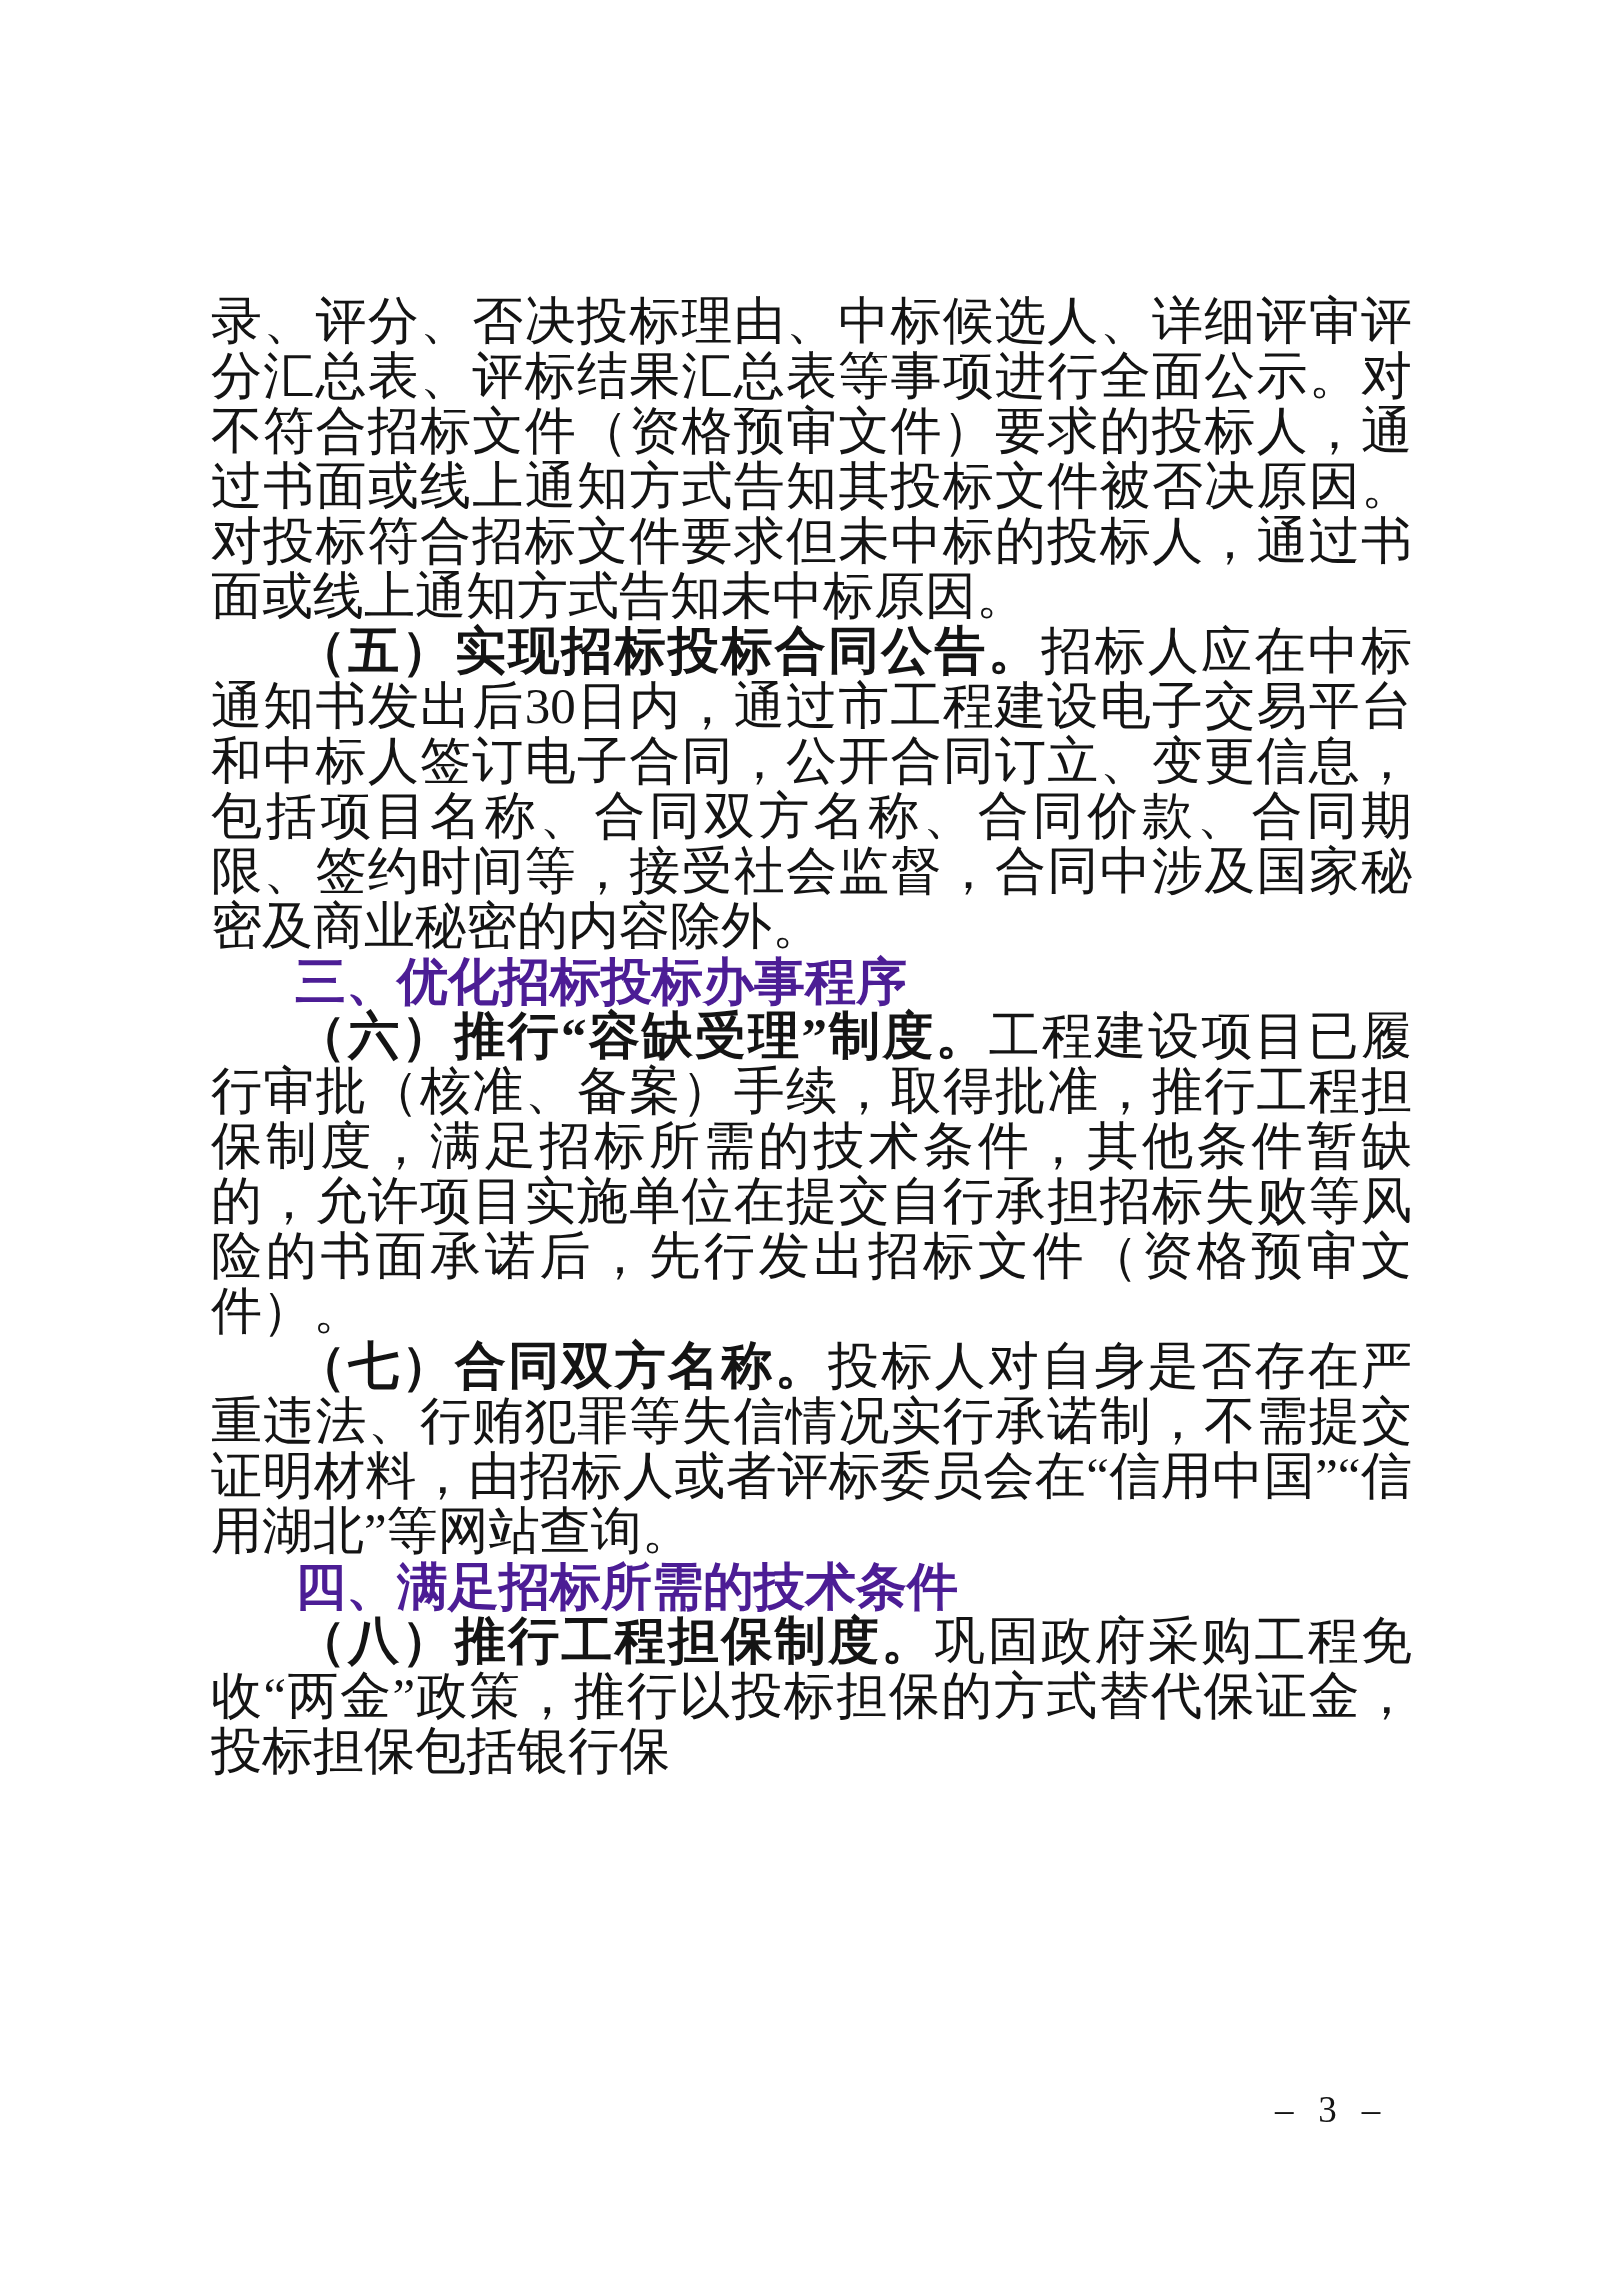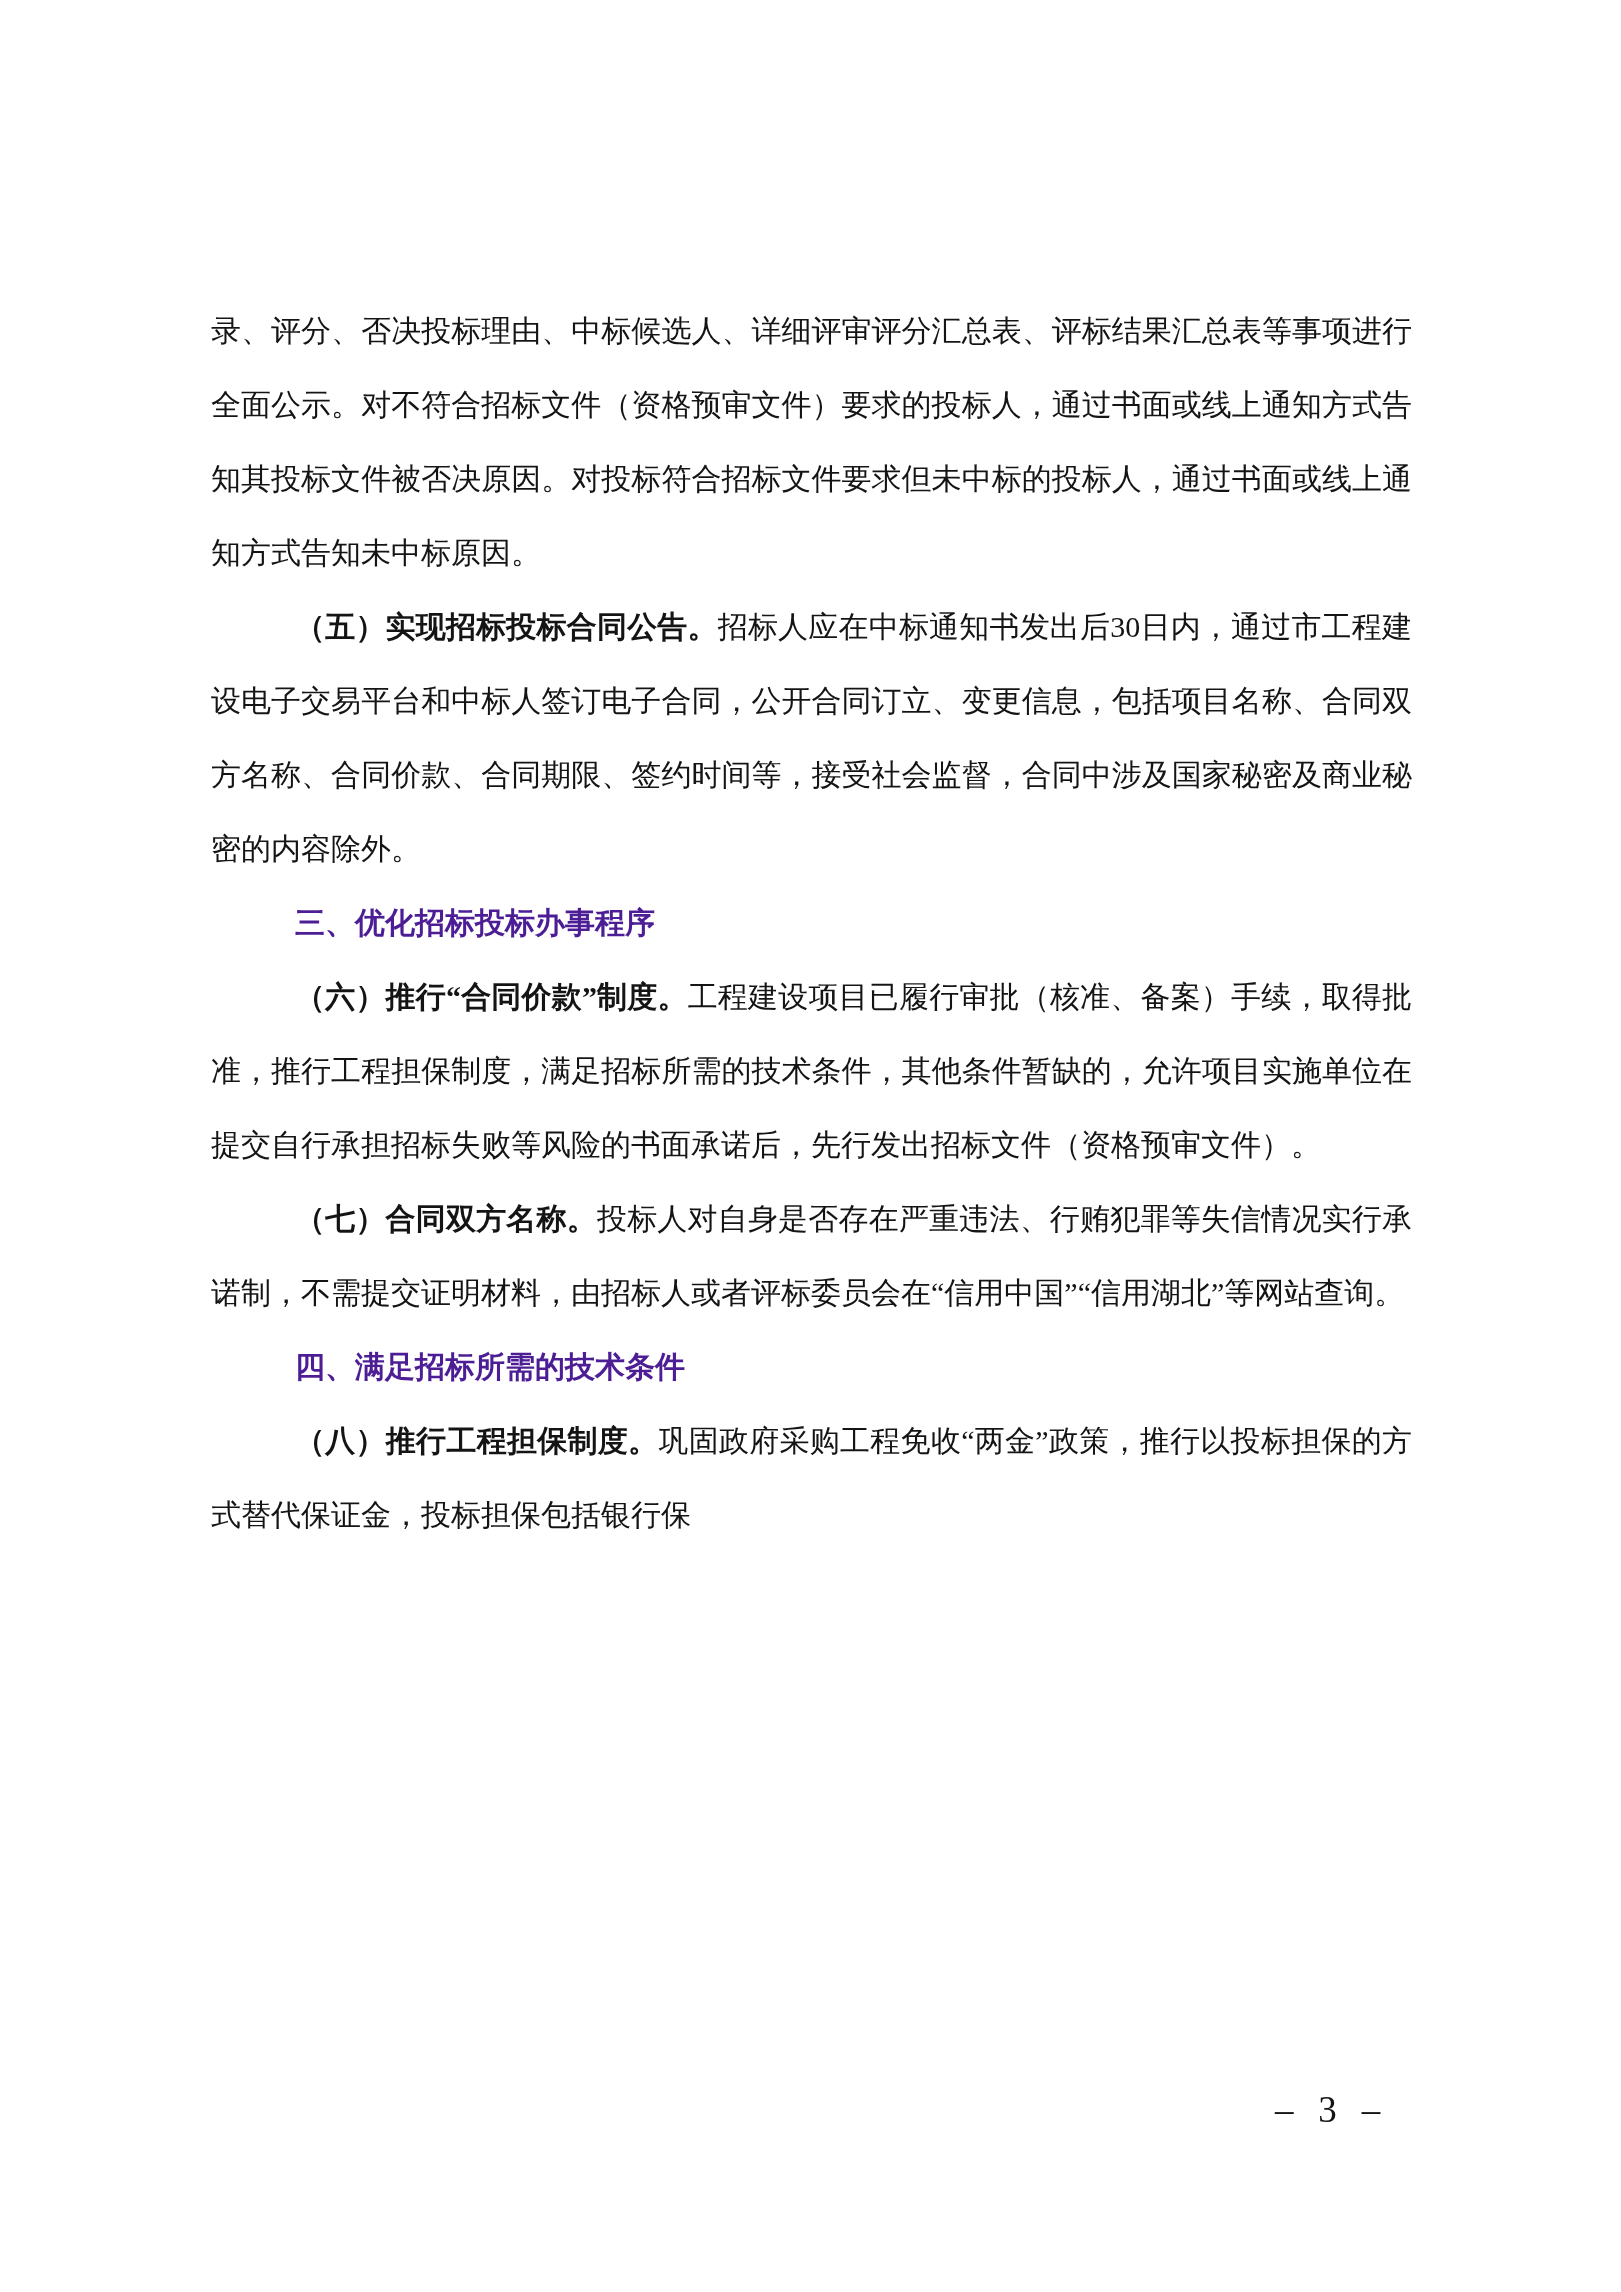--- a/index.html
+++ b/index.html
@@ -17,22 +17,22 @@
     color: #141414;
   }
   .content {
     position: absolute;
     left: 211px;
     top: 294px;
     width: 1201px;
   }
   .content p {
     margin: 0;
-    font-size: 30px;
-    line-height: 74px;
+    font-size: 51px;
+    line-height: 55px;
     text-align: justify;
     letter-spacing: 0;
     word-break: normal;
   }
   .content p.indent {
     text-indent: 84px;
   }
   .content p.heading {
     font-family: "Liberation Sans", "DejaVu Sans", sans-serif;
     font-weight: 700;
@@ -55,21 +55,21 @@
   }
 </style>
 </head>
 <body>
 
 <div class="page">
   <main class="content" id="doc-body">
       <p class="body-para"><span class="run">录、评分、否决投标理由、中标候选人、详细评审评分汇总表、评标结果汇总表等事项进行全面公示。对不符合招标文件（资格预审文件）要求的投标人，通过书面或线上通知方式告知其投标文件被否决原因。对投标符合招标文件要求但未中标的投标人，通过书面或线上通知方式告知未中标原因。</span></p>
       <p class="body-para indent"><span class="run bold">（五）实现招标投标合同公告。</span><span class="run">招标人应在中标通知书发出后30日内，通过市工程建设电子交易平台和中标人签订电子合同，公开合同订立、变更信息，包括项目名称、合同双方名称、合同价款、合同期限、签约时间等，接受社会监督，合同中涉及国家秘密及商业秘密的内容除外。</span></p>
       <p class="heading indent"><span class="run bold">三、优化招标投标办事程序</span></p>
-      <p class="body-para indent"><span class="run bold">（六）推行“合同价款”制度。</span><span class="run">工程建设项目已履行审批（核准、备案）手续，取得批准，推行工程担保制度，满足招标所需的技术条件，其他条件暂缺的，允许项目实施单位在提交自行承担招标失败等风险的书面承诺后，先行发出招标文件（资格预审文件）。</span></p>
+      <p class="body-para indent"><span class="run bold">（六）推行“容缺受理”制度。</span><span class="run">工程建设项目已履行审批（核准、备案）手续，取得批准，推行工程担保制度，满足招标所需的技术条件，其他条件暂缺的，允许项目实施单位在提交自行承担招标失败等风险的书面承诺后，先行发出招标文件（资格预审文件）。</span></p>
       <p class="body-para indent"><span class="run bold">（七）合同双方名称。</span><span class="run">投标人对自身是否存在严重违法、行贿犯罪等失信情况实行承诺制，不需提交证明材料，由招标人或者评标委员会在“信用中国”“信用湖北”等网站查询。</span></p>
       <p class="heading indent"><span class="run bold">四、满足招标所需的技术条件</span></p>
       <p class="body-para indent"><span class="run bold">（八）推行工程担保制度。</span><span class="run">巩固政府采购工程免收“两金”政策，推行以投标担保的方式替代保证金，投标担保包括银行保</span></p>
     </main>
   <div class="footer">
     <span class="page-number">– 3 –</span>
   </div>
 </div>
 
 

